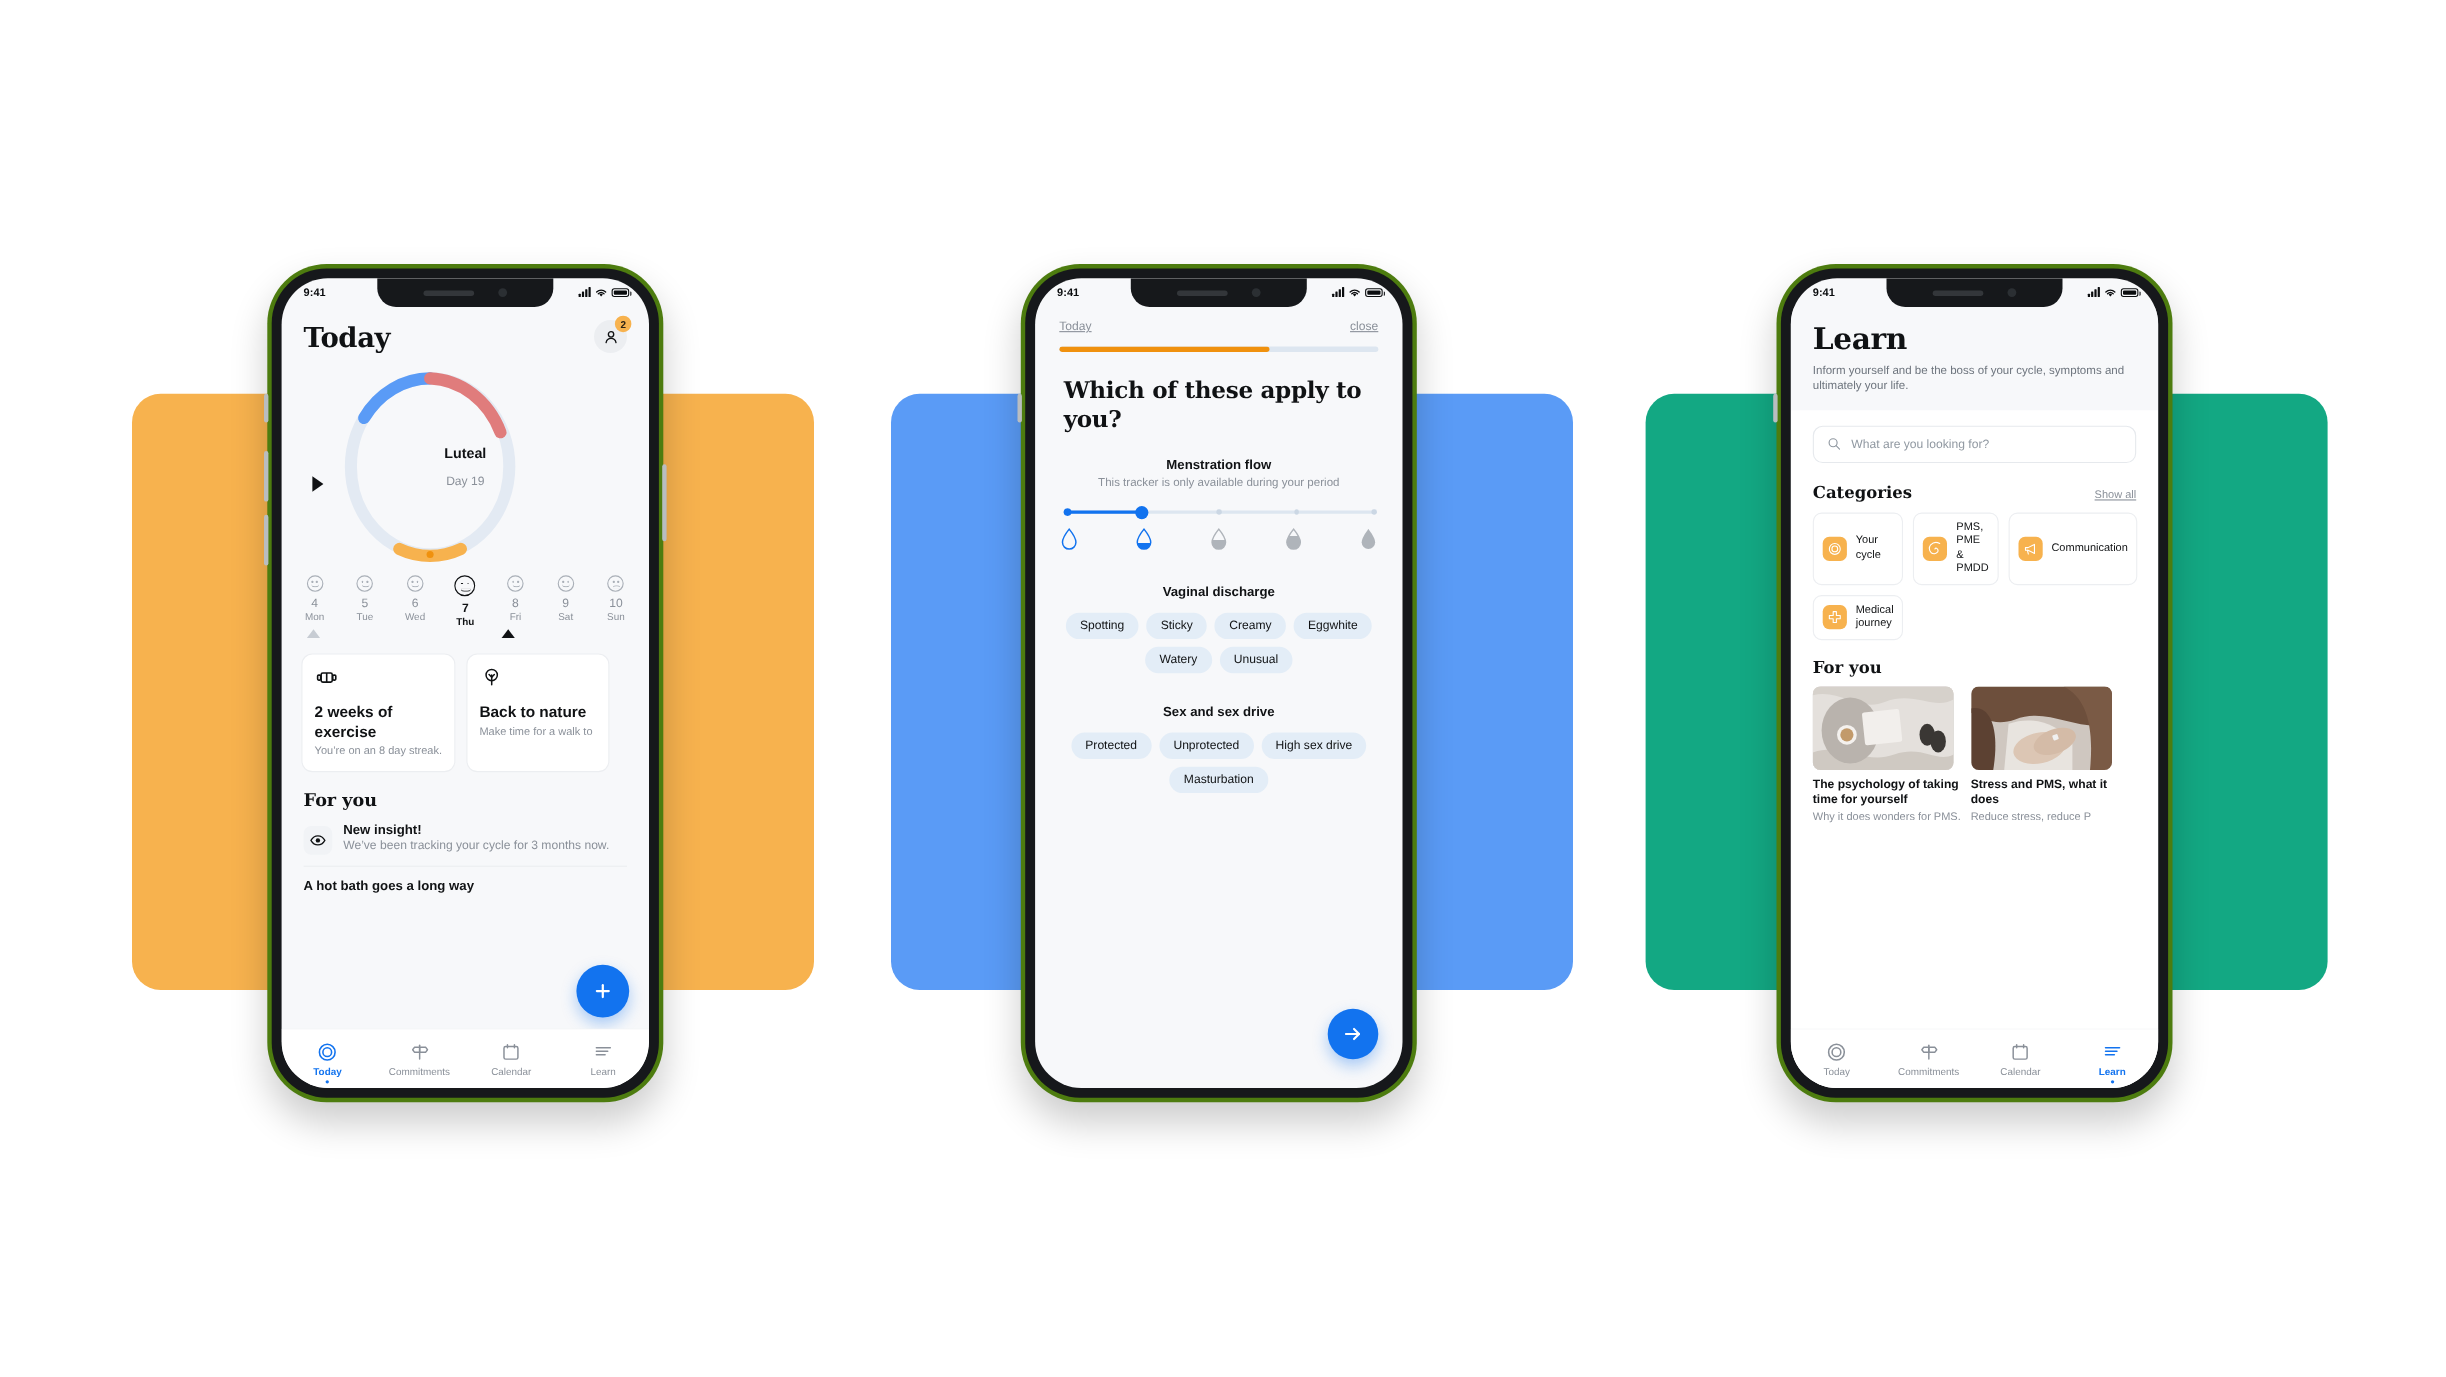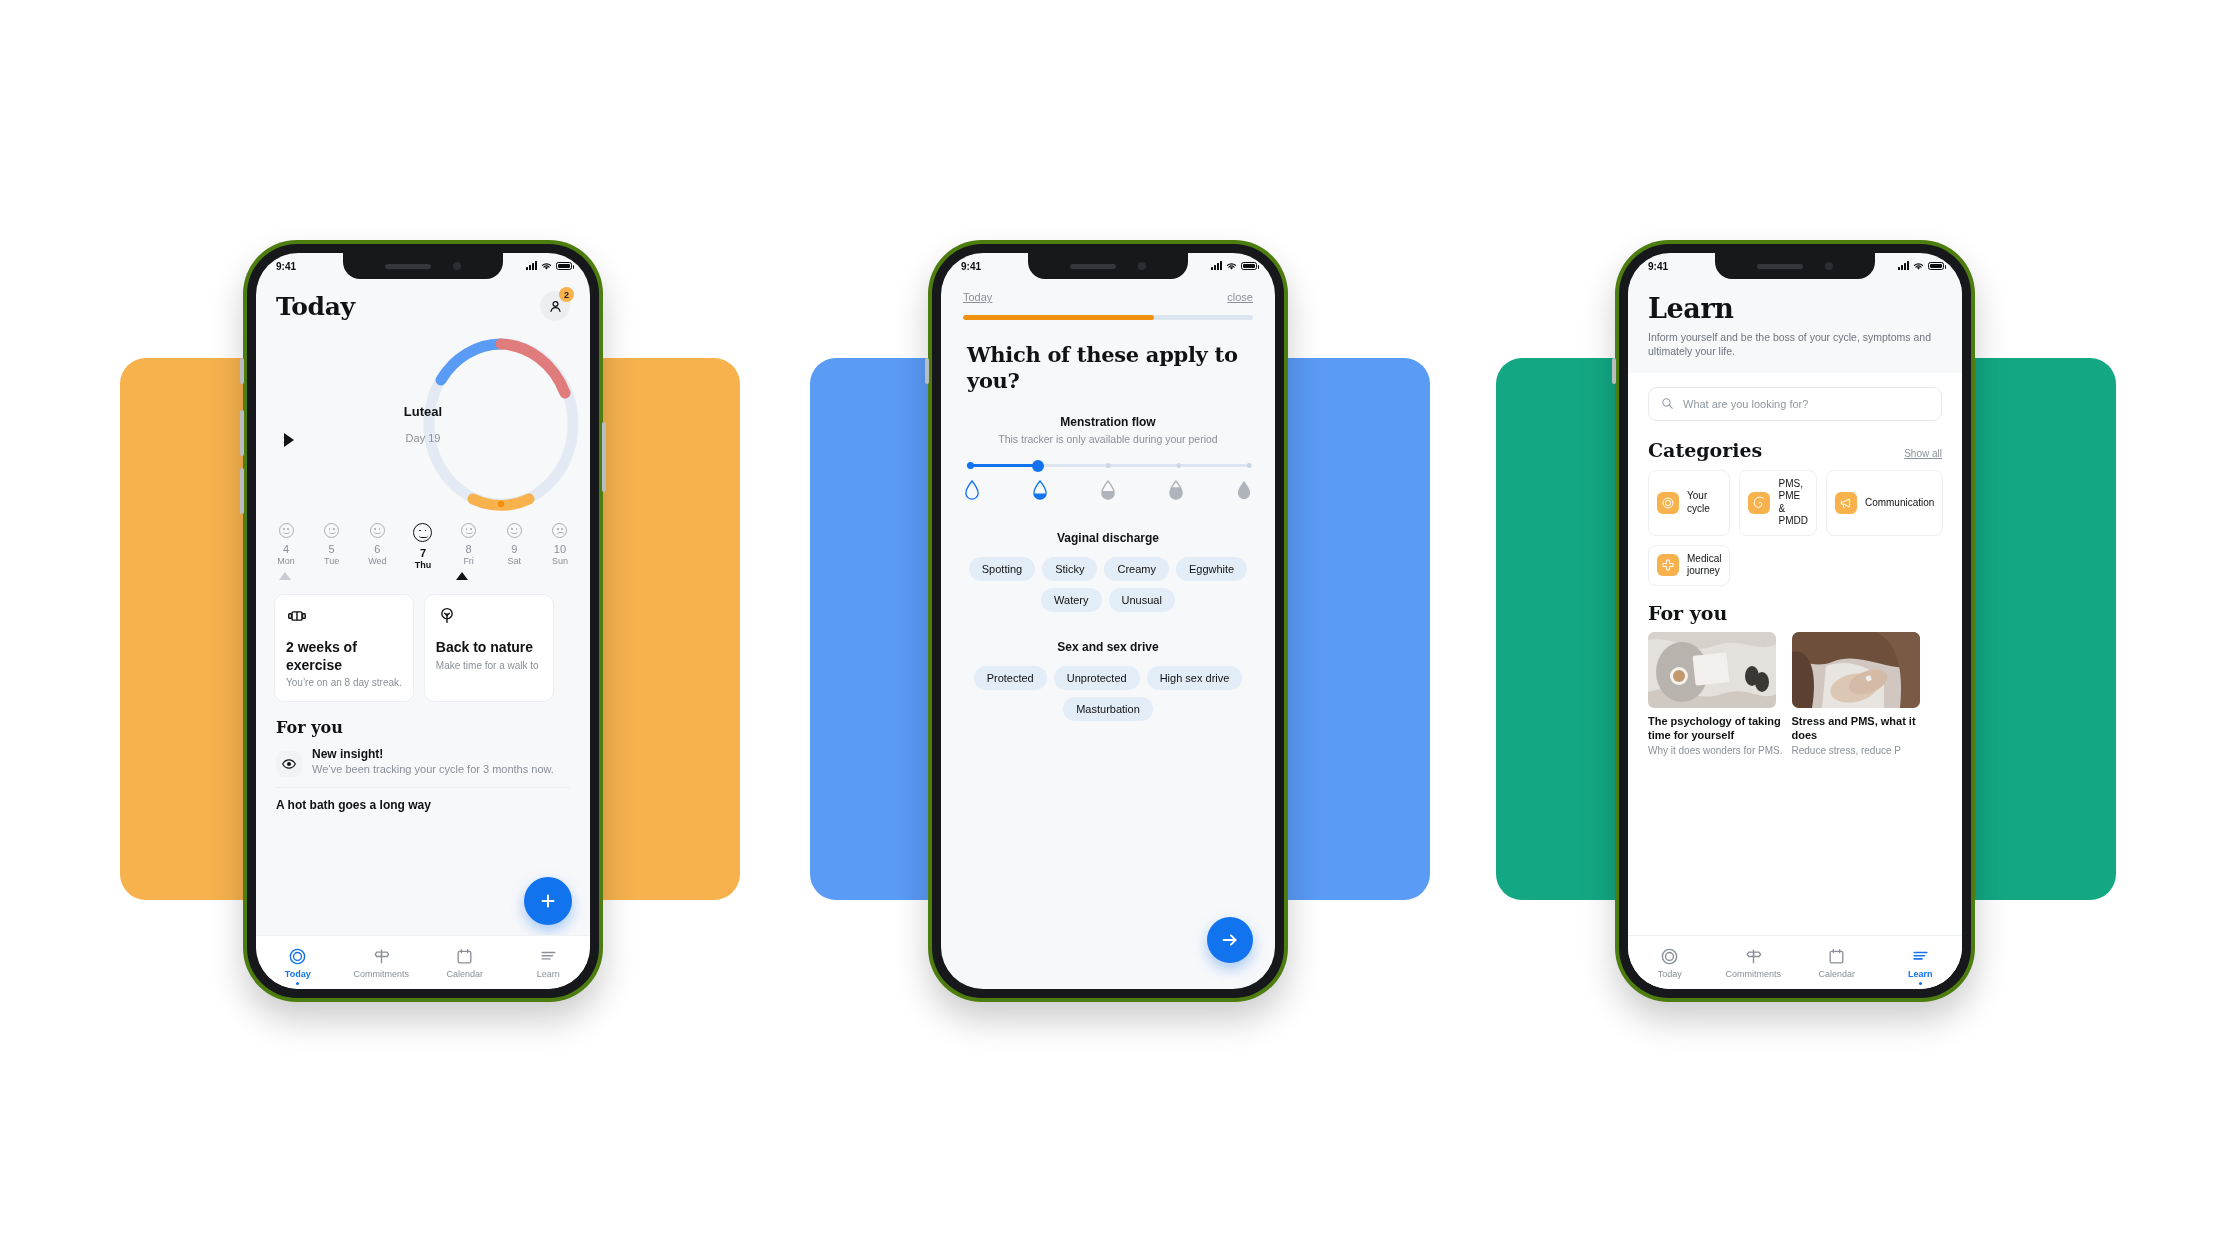--- a/index.html
+++ b/index.html
@@ -71,21 +71,21 @@
 
   .app { position: absolute; inset: 0; padding-top: 26px; display: flex; flex-direction: column; }
 
   
   .p1-head { display:flex; align-items:center; justify-content:space-between; padding: 12px 20px 0 20px; }
   .serif-title { font-family: "DejaVu Serif", serif; font-weight: bold; font-size: 25px; color:#101214; letter-spacing:-.4px;}
   .avatar-wrap { position: relative; width: 30px; height: 30px; }
   .avatar { width:30px;height:30px;border-radius:50%;background:#ECEEF1;display:flex;align-items:center;justify-content:center;}
   .badge { position:absolute;top:-4px;right:-4px;width:15px;height:15px;border-radius:50%;background:#F7B24E;
            color:#2b2114;font-size:9px;font-weight:bold;display:flex;align-items:center;justify-content:center;}
-  .ring-wrap { display:flex;justify-content:flex-end;margin-top:8px;position:relative;padding-left:46px;}
+  .ring-wrap { display:flex;justify-content:flex-start;margin-top:8px;position:relative;padding-left:46px;}
   .ring-center { position:absolute; top:50%; left:50%; transform:translate(-50%,-50%); text-align:center; }
   .ring-phase { font-size:13px; font-weight:bold; color:#101214; }
   .ring-day { font-size:11px; color:#8A9099; margin-top:13px; }
   .ring-marker { position:absolute; left:28px; top:104px; width:0;height:0;
      border-top:7px solid transparent;border-bottom:7px solid transparent;border-left:10px solid #101214;}
 
   .weekstrip { display:flex; justify-content:space-between; padding: 4px 14px 0 14px; }
   .day { display:flex; flex-direction:column; align-items:center; width:32px; }
   .face { width:15px;height:15px;border-radius:50%;border:1.2px solid #A9AFB7; position:relative;}
   .face::before { content:""; position:absolute; left:3.5px; top:4px; width:1.6px;height:1.6px;border-radius:50%;background:#A9AFB7;}
@@ -153,21 +153,21 @@
               box-shadow:0 6px 14px rgba(18,115,239,.35);}
 
   
   .p3-head { padding:14px 20px 14px 20px; background:#F7F8FA; }
   .p3-sub { font-size:10.5px;color:#6E757E;line-height:1.38;margin-top:6px;}
   .p3-body { background:#fff;flex:1;padding:0 0 0 0; overflow:hidden;}
   .search { margin:14px 20px 0 20px;height:34px;border:1px solid #E6E9ED;border-radius:9px;
             display:flex;align-items:center;gap:9px;padding:0 12px;background:#fff;}
   .search span { font-size:11px;color:#9098A1; }
   .cat-head { display:flex;align-items:baseline;justify-content:space-between;padding:18px 20px 0 20px;}
-  .cat-h { font-family:"DejaVu Serif",serif;font-weight:bold;font-size:19px;color:#101214;}
+  .cat-h { font-family:"DejaVu Serif",serif;font-weight:bold;font-size:15px;color:#101214;}
   .cat-grid { display:grid;grid-template-columns:1fr 1fr 1fr;gap:9px;padding:9px 20px 0 20px;}
   .cat { background:#fff;border:1px solid #ECEEF1;border-radius:8px;padding:7px 8px;display:flex;align-items:center;gap:8px;min-height:40px;}
   .cat-ico { width:22px;height:22px;border-radius:6px;background:#F7B24E;flex:0 0 22px;display:flex;align-items:center;justify-content:center;}
   .cat-l { font-size:10px;color:#101214;line-height:1.25;}
   .arts { display:flex;gap:9px;padding:8px 0 0 20px; }
   .art { flex:0 0 128px; }
   .art-img { width:128px;height:76px;border-radius:7px;overflow:hidden;position:relative;background:#cfc9c4;}
   .art-t { font-size:11px;font-weight:bold;color:#101214;margin-top:7px;line-height:1.25;}
   .art-s { font-size:10px;color:#8A9099;margin-top:3px;white-space:nowrap;}
 </style>

